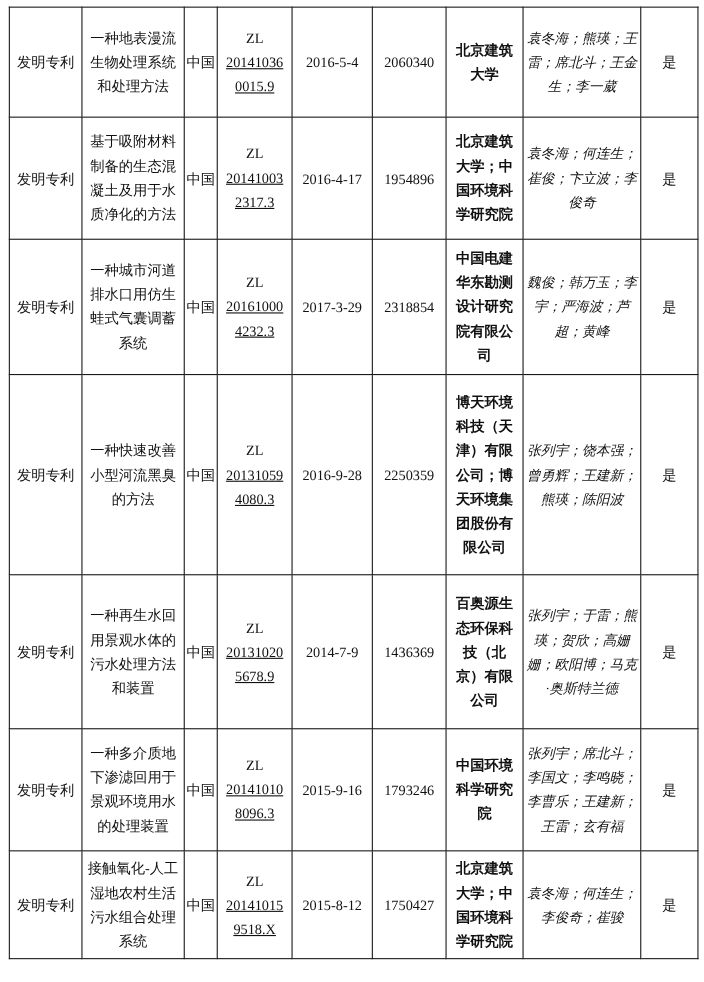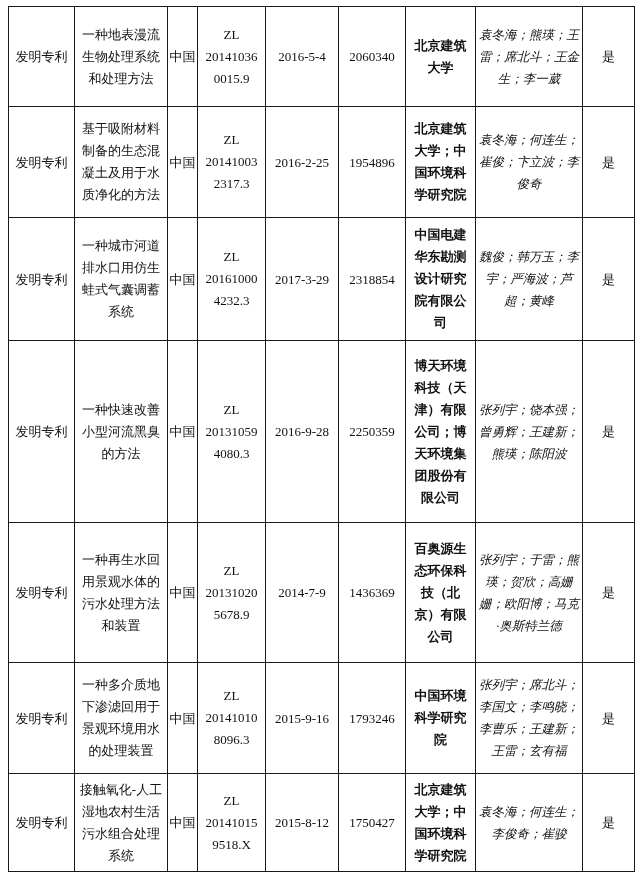--- a/index.html
+++ b/index.html
@@ -37,21 +37,21 @@
   tr:nth-child(5) { height: 140px; }
   tr:nth-child(6) { height: 111px; }
   tr:nth-child(7) { height: 98px; }
 
   td.c-title   { line-height: 22px; }
   td.c-country { padding: 2px 0; }
   td.c-patno   { padding: 2px 5px; line-height: 22px; }
   td.c-date    { padding: 2px 1px; }
   td.c-org     { line-height: 22px; font-weight: bold; }
   td.c-inv     { font-size: 12.5px; padding: 2px 2px; line-height: 22px; font-style: italic; }
-  .pnum        { word-break: break-all; }
+  .pnum        { word-break: break-all; text-decoration: underline; }
 </style>
 </head>
 <body>
 
 <table class="patent-table">
   <colgroup>
     <col style="width:66px">
     <col style="width:93px">
     <col style="width:30px">
     <col style="width:68px">
@@ -77,21 +77,21 @@
         <td class="c-flag">是</td>
       </tr>
       <tr>
         <td class="c-type">发明专利</td>
         <td class="c-title">基于吸附材料制备的生态混凝土及用于水质净化的方法</td>
         <td class="c-country">中国</td>
         <td class="c-patno">
           <div>ZL</div>
           <div class="pnum">201410032317.3</div>
         </td>
-        <td class="c-date">2016-2-25</td>
+        <td class="c-date">2016-4-17</td>
         <td class="c-cert">1954896</td>
         <td class="c-org">北京建筑大学；中国环境科学研究院</td>
         <td class="c-inv">袁冬海；何连生；崔俊；卞立波；李俊奇</td>
         <td class="c-flag">是</td>
       </tr>
       <tr>
         <td class="c-type">发明专利</td>
         <td class="c-title">一种城市河道排水口用仿生蛙式气囊调蓄系统</td>
         <td class="c-country">中国</td>
         <td class="c-patno">

